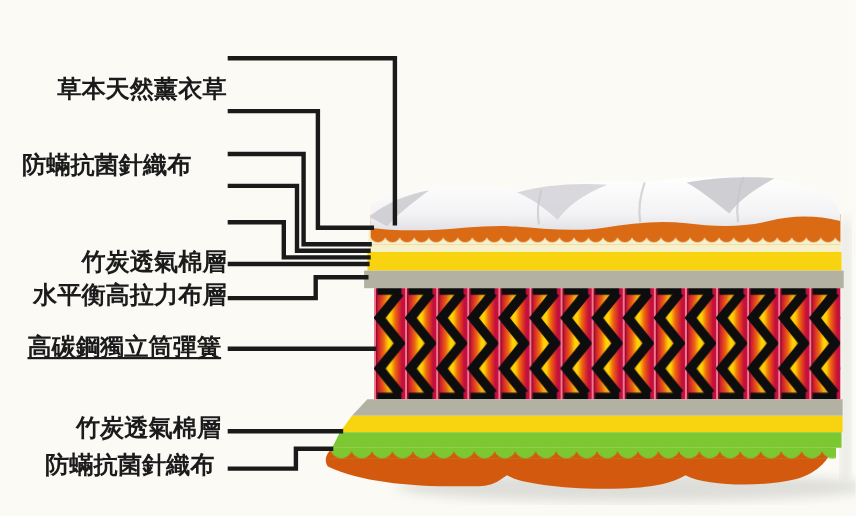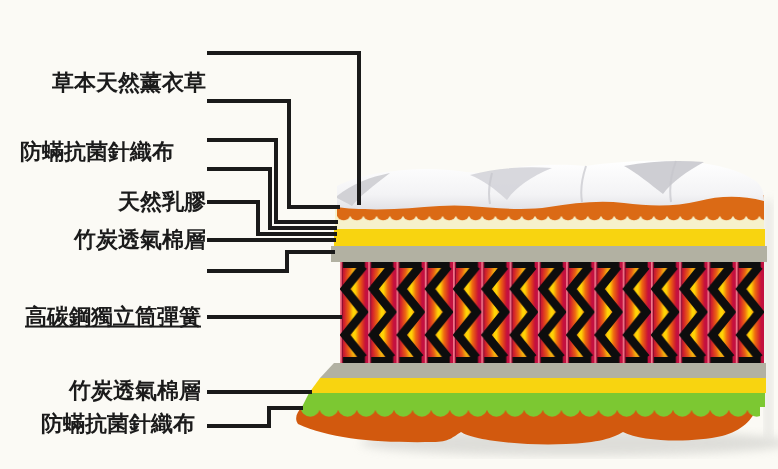--- a/index.html
+++ b/index.html
@@ -110,19 +110,19 @@
       <polyline points="207,240 336,240"></polyline>
       <polyline points="207,271 287,271 287,252 335,252"></polyline>
       <polyline points="207,317 342,317"></polyline>
       <polyline points="207,392 312,392"></polyline>
       <polyline points="207,426 269,426 269,408 303,408"></polyline>
     </g>
   </svg>
 
   <div class="lbl" style="top:83px;  right:572px;text-align:right;">草本天然薰衣草</div>
   <div class="lbl" style="top:105px; right:604px;margin-top:47px;">防蟎抗菌針織布</div>
-  <div class="lbl" style="top:202px; right:572px;">天然乳膠</div>
   <div class="lbl" style="top:240px; right:572px;">竹炭透氣棉層</div>
+  <div class="lbl" style="top:270px; right:572px;">水平衡高拉力布層</div>
   <div class="lbl" style="top:317px; right:577px;text-decoration:underline;">高碳鋼獨立筒彈簧</div>
   <div class="lbl" style="top:391px; right:577px;">竹炭透氣棉層</div>
   <div class="lbl" style="top:424px; right:583px;">防蟎抗菌針織布</div>
 
 </div>
 
 </body></html>

